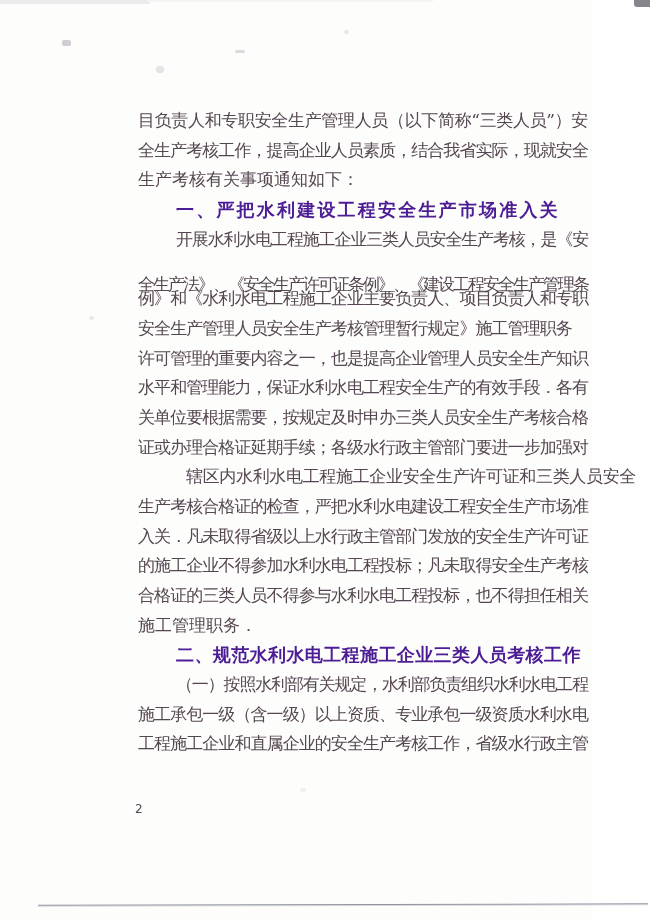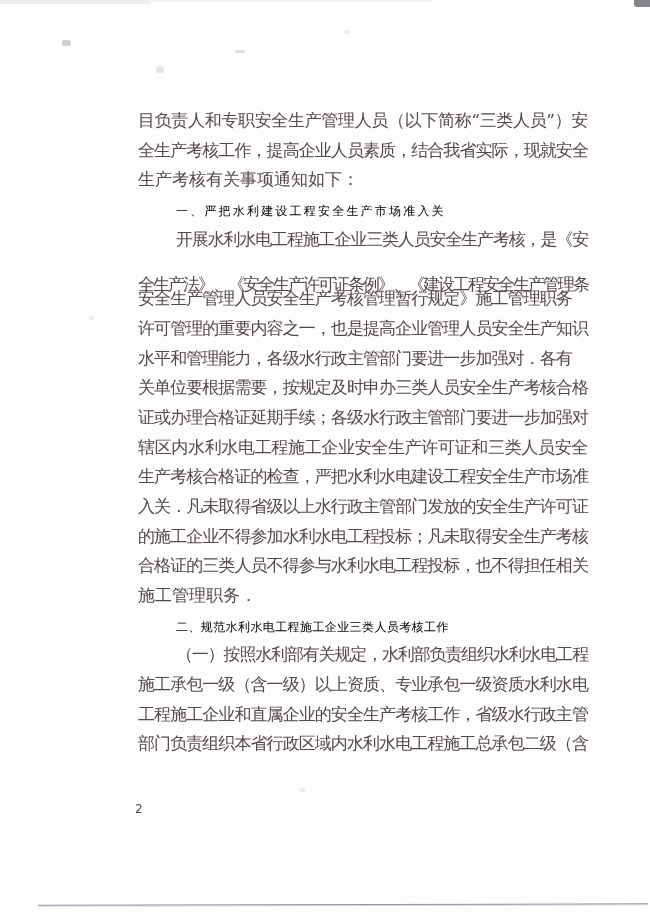--- a/index.html
+++ b/index.html
@@ -21,23 +21,23 @@
   .line {
     height: 29.7px; line-height: 29.7px;
     font-size: 17px;
     color: #55475100;
     color: #554751;
     white-space: nowrap;
   }
   .line > span { display: inline-block; white-space: nowrap; }
   .line.indent { padding-left: 38px; }
   .line.heading > span {
-    font-weight: normal;
-    color: #000000;
-    font-size: 12px;
+    font-weight: bold;
+    color: #4c1d95;
+    font-size: 18px;
   }
   .line.h1 > span { letter-spacing: 2.2px; }
   .line.h2 > span { letter-spacing: 0.4px; }
   .pagenum {
     position: absolute; left: 135px; top: 802px;
     font-size: 12px; color: #4c4c52;
     font-family: "DejaVu Sans", sans-serif;
   }
   
   .bottom-rule {
@@ -73,35 +73,35 @@
   <div class="artifact s5"></div>
   <div class="artifact s6"></div>
 
   <div class="textblock">
     <div class="line just"><span style="letter-spacing: -0.335379px;">目负责人和专职安全生产管理人员（以下简称“三类人员”）安</span></div>
     <div class="line just"><span style="letter-spacing: -0.928571px;">全生产考核工作，提高企业人员素质，结合我省实际，现就安全</span></div>
     <div class="line short"><span>生产考核有关事项通知如下：</span></div>
     <div class="line heading h1 indent"><span>一、严把水利建设工程安全生产市场准入关</span></div>
     <div class="line just indent"><span style="letter-spacing: -1.15385px;">开展水利水电工程施工企业三类人员安全生产考核，是《安</span></div>
     <div class="line just"><span style="letter-spacing: -2px; margin-top: 16px;">全生产法》、《安全生产许可证条例》、《建设工程安全生产管理条</span></div>
+    <div class="line just"><span style="letter-spacing: -0.928571px;">例》和《水利水电工程施工企业主要负责人、项目负责人和专职</span></div>
     <div class="line just"><span style="letter-spacing: -0.928571px;">安全生产管理人员安全生产考核管理暂行规定》施工管理职务</span></div>
     <div class="line just"><span style="letter-spacing: -0.928571px;">许可管理的重要内容之一，也是提高企业管理人员安全生产知识</span></div>
-    <div class="line just"><span style="letter-spacing: -0.928571px;">水平和管理能力，各级水行政主管部门要进一步加强对．各有</span></div>
+    <div class="line just"><span style="letter-spacing: -0.928571px;">水平和管理能力，保证水利水电工程安全生产的有效手段．各有</span></div>
     <div class="line just"><span style="letter-spacing: -0.928571px;">关单位要根据需要，按规定及时申办三类人员安全生产考核合格</span></div>
     <div class="line just"><span style="letter-spacing: -0.928571px;">证或办理合格证延期手续；各级水行政主管部门要进一步加强对</span></div>
-    <div class="line just"><span style="letter-spacing: -0.333333px;">辖区内水利水电工程施工企业安全生产许可证和三类人员安全</span></div>
+    <div class="line just"><span style="letter-spacing: -0.333333px; margin-left: 48px;">辖区内水利水电工程施工企业安全生产许可证和三类人员安全</span></div>
     <div class="line just"><span style="letter-spacing: -0.928571px;">生产考核合格证的检查，严把水利水电建设工程安全生产市场准</span></div>
     <div class="line just"><span style="letter-spacing: -0.928571px;">入关．凡未取得省级以上水行政主管部门发放的安全生产许可证</span></div>
     <div class="line just"><span style="letter-spacing: -0.928571px;">的施工企业不得参加水利水电工程投标；凡未取得安全生产考核</span></div>
     <div class="line just"><span style="letter-spacing: -0.928571px;">合格证的三类人员不得参与水利水电工程投标，也不得担任相关</span></div>
     <div class="line short"><span>施工管理职务．</span></div>
     <div class="line heading h2 indent"><span>二、规范水利水电工程施工企业三类人员考核工作</span></div>
     <div class="line just indent"><span style="letter-spacing: -1.15385px;">（一）按照水利部有关规定，水利部负责组织水利水电工程</span></div>
     <div class="line just"><span style="letter-spacing: -0.928571px;">施工承包一级（含一级）以上资质、专业承包一级资质水利水电</span></div>
     <div class="line just"><span style="letter-spacing: -0.928571px;">工程施工企业和直属企业的安全生产考核工作，省级水行政主管</span></div>
-    <div class="line just"><span style="letter-spacing: -0.928571px;">部门负责组织本省行政区域内水利水电工程施工总承包二级（含</span></div>
   </div>
 
   <div class="pagenum">2</div>
 
   <div class="bottom-rule"></div>
 
 </div>
 
 </body></html>

